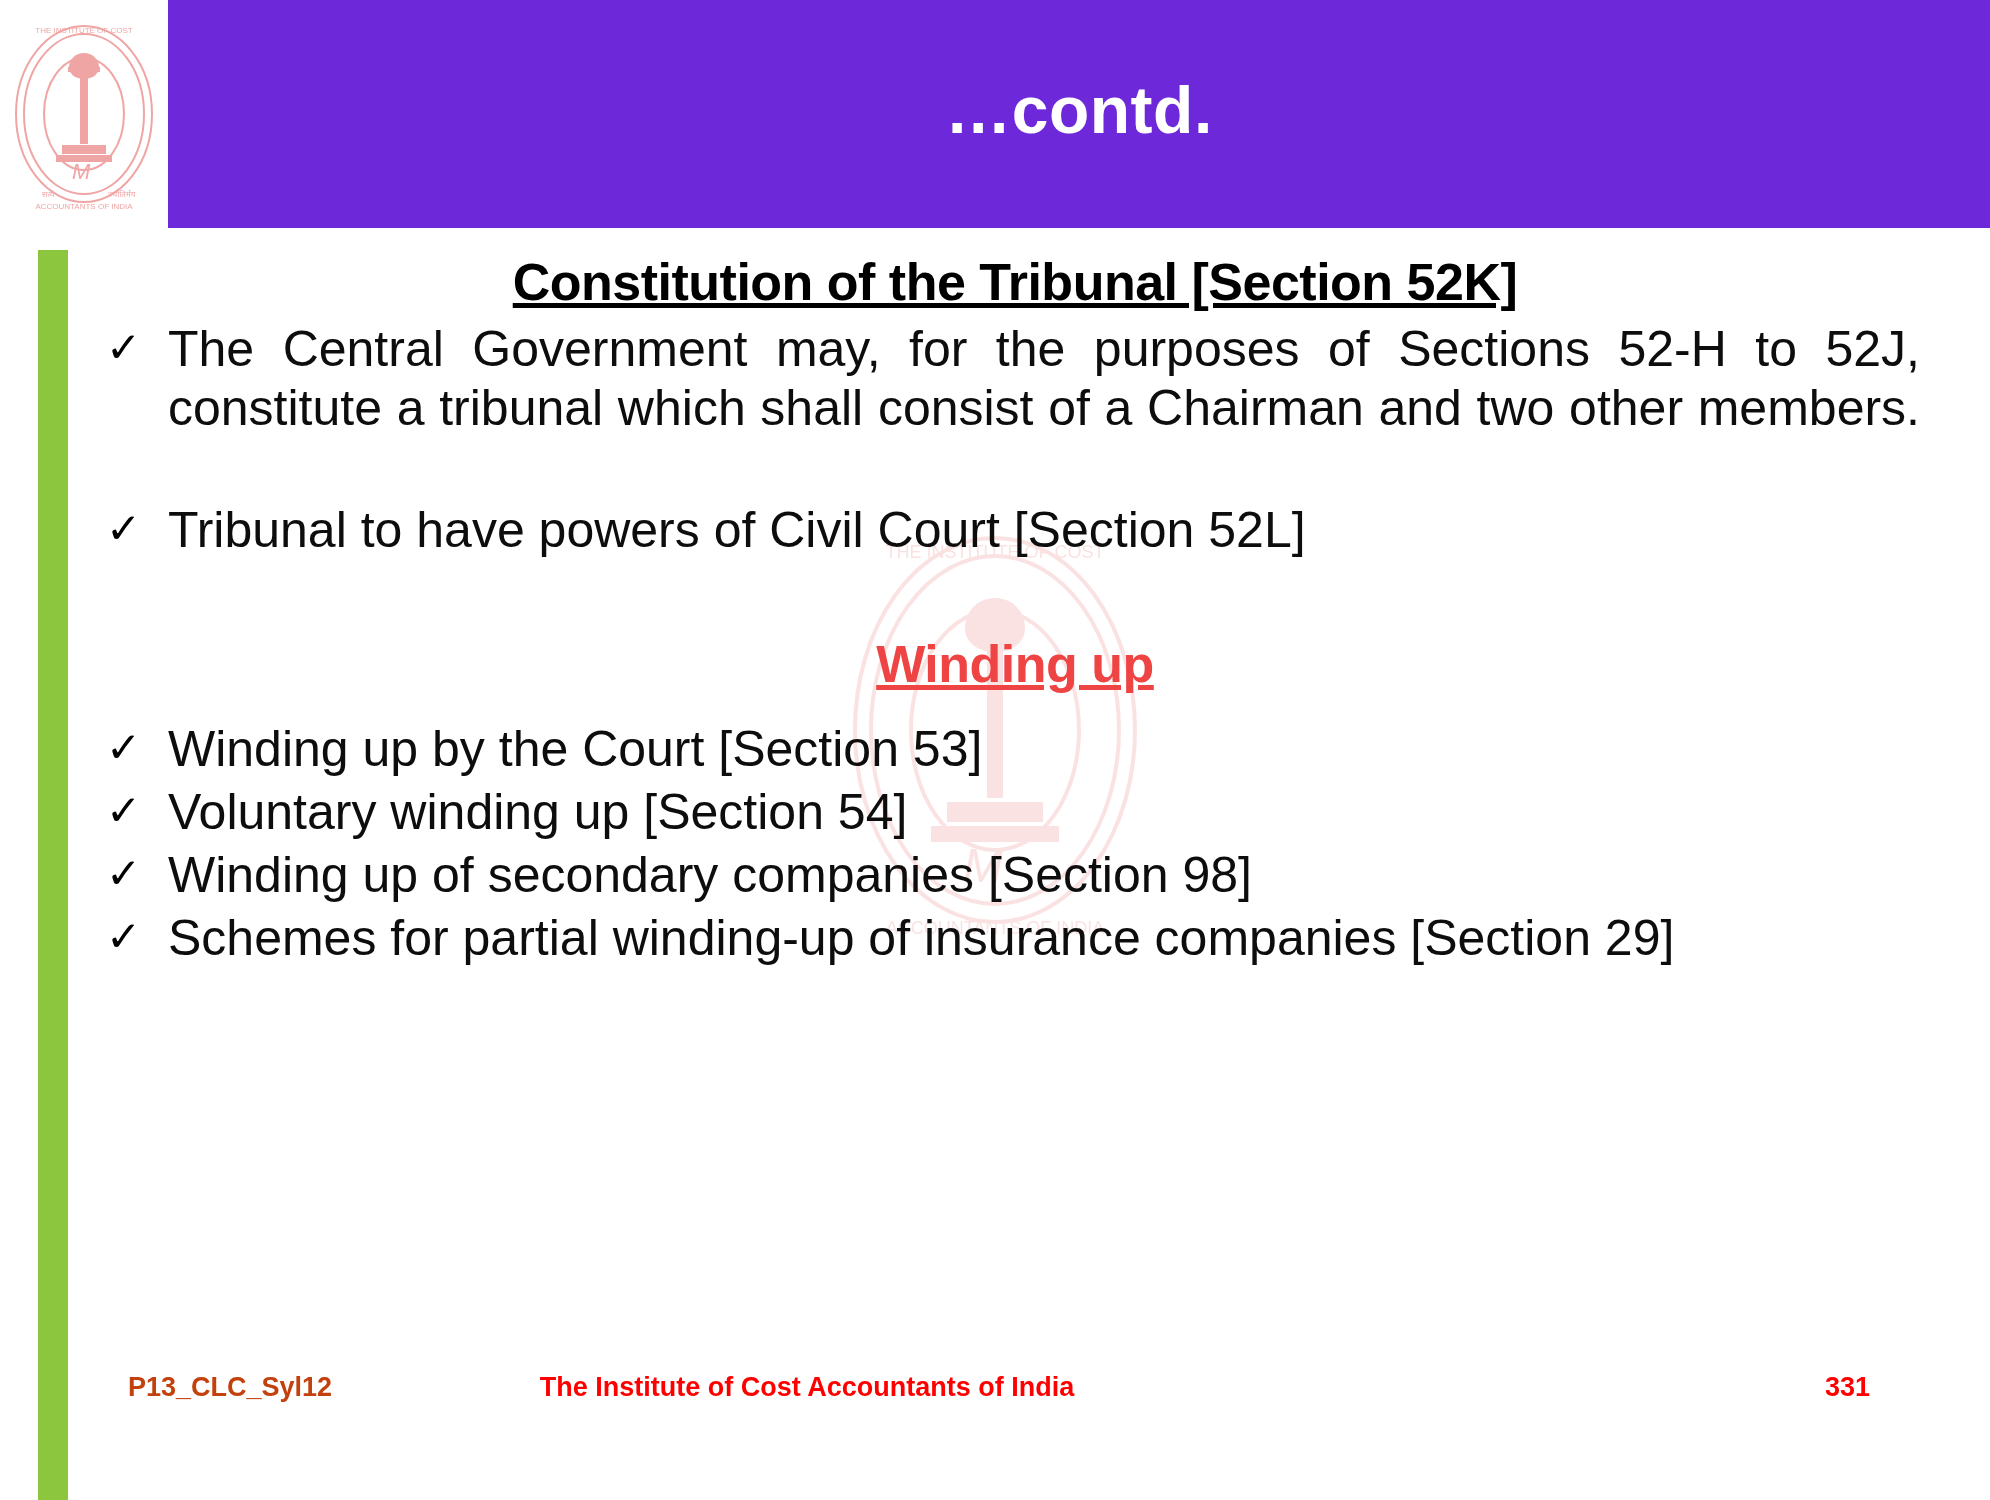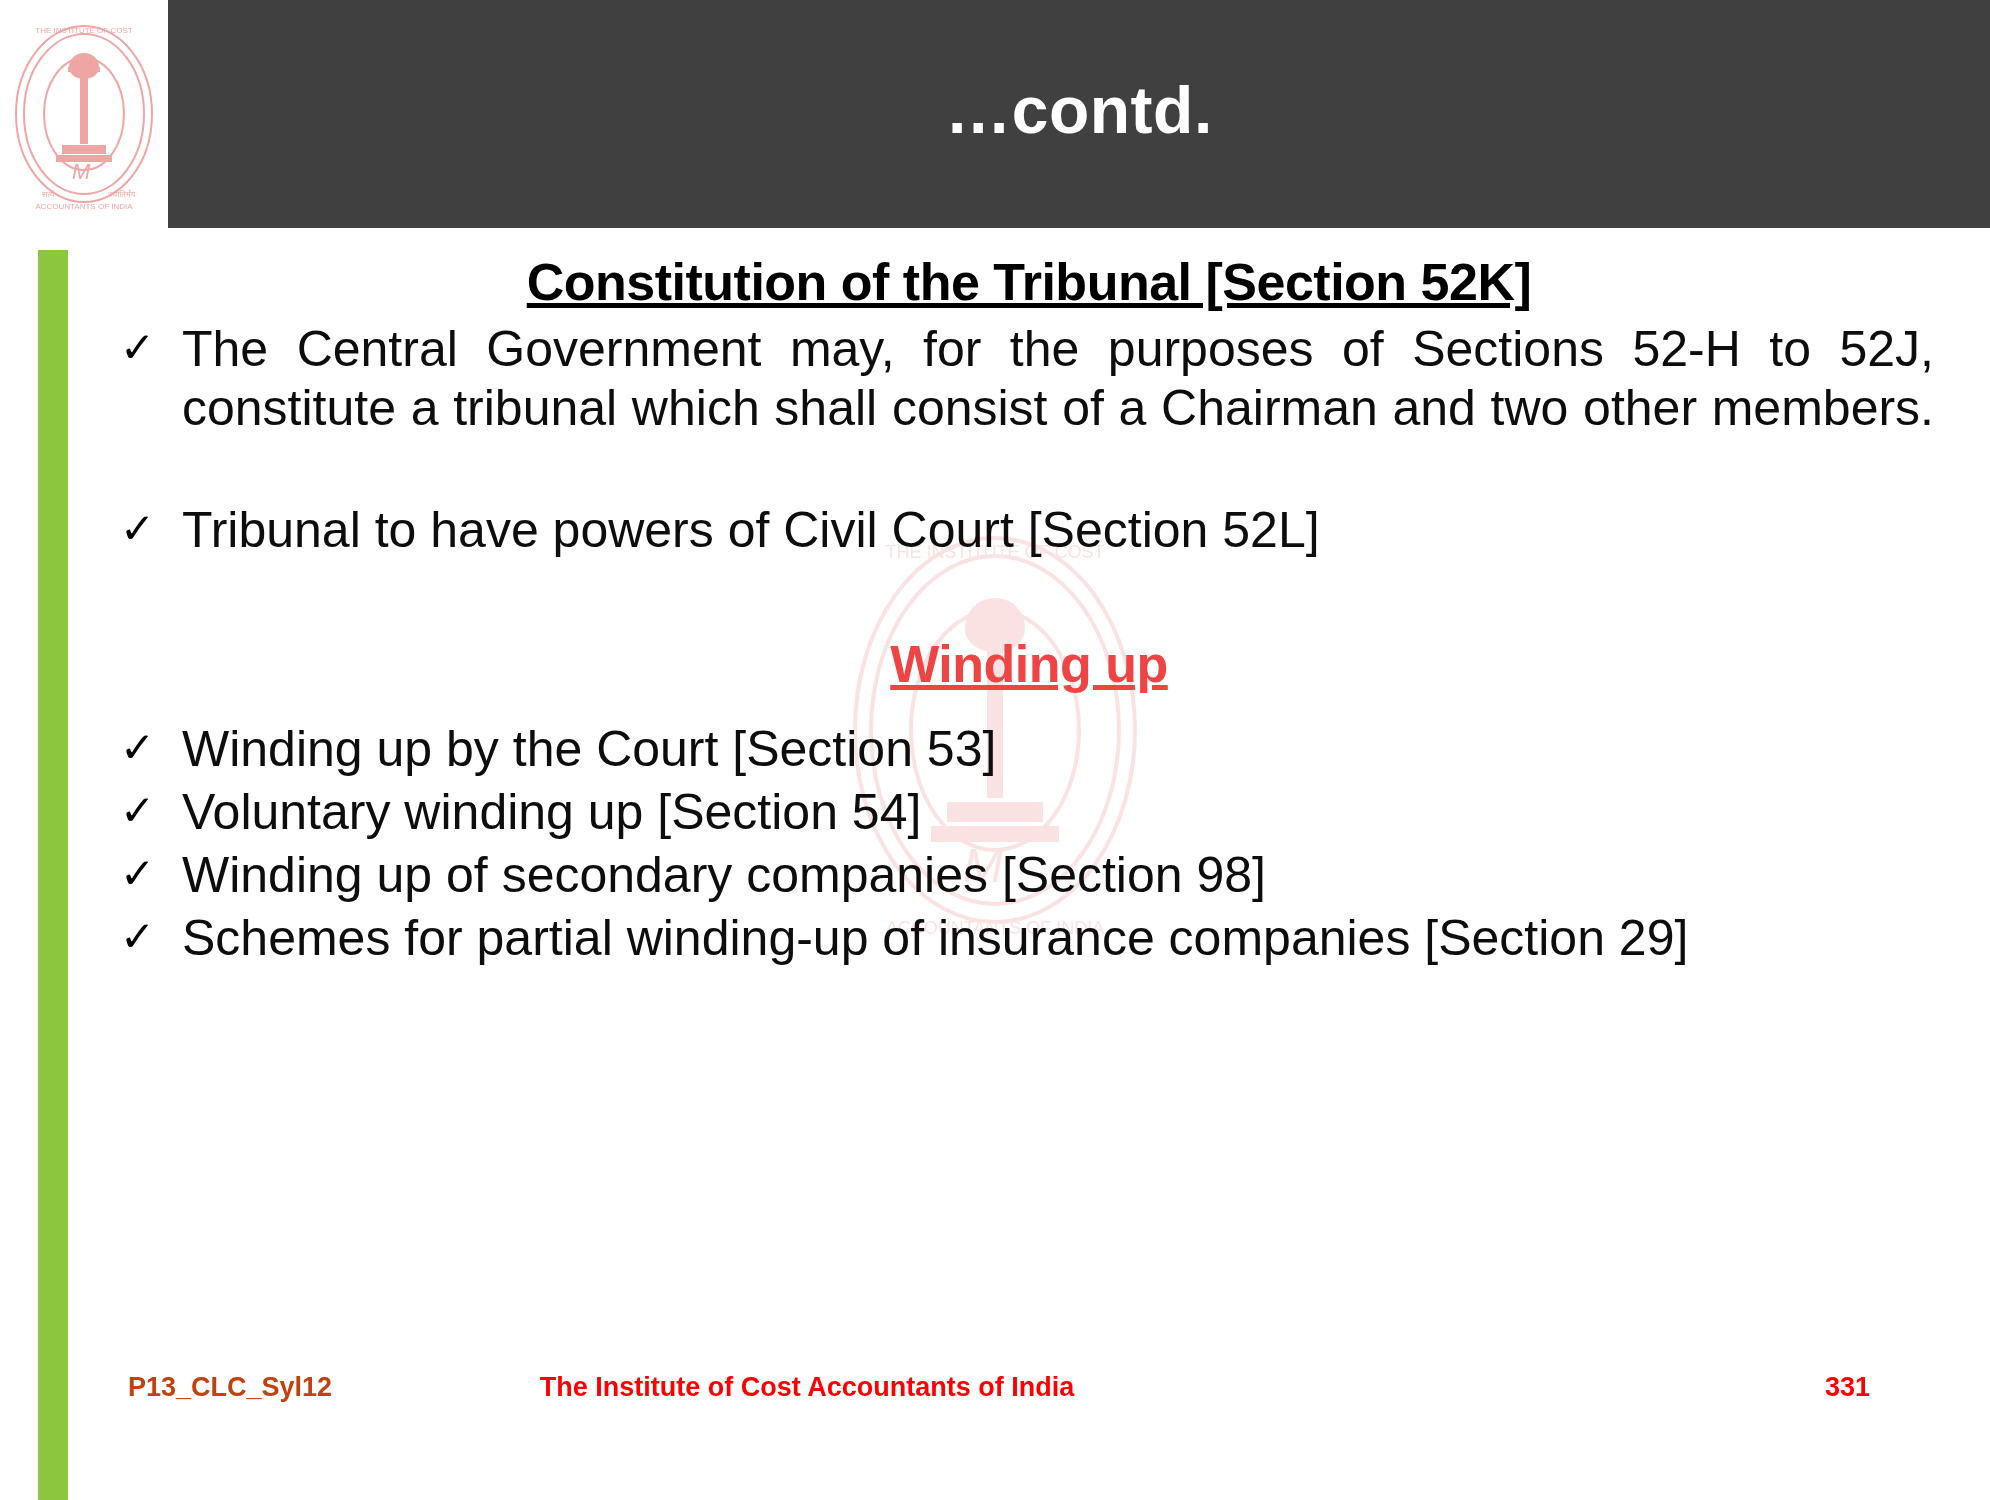--- a/index.html
+++ b/index.html
@@ -20,21 +20,21 @@
     background: #ffffff;
   }
 
   
   .header-bar {
     position: absolute;
     left: 168px;
     top: 0;
     width: 1822px;
     height: 228px;
-    background: #404040;
+    background: #6d28d9;
   }
   .header-title {
     position: absolute;
     left: 0;
     top: 72px;
     width: 1822px;
     text-align: center;
     color: #ffffff;
     font-size: 66px;
     font-weight: bold;
@@ -76,21 +76,20 @@
     opacity: 0.5;
     pointer-events: none;
   }
 
   
   .content {
     position: absolute;
     left: 100px;
     top: 252px;
     width: 1830px;
-    margin-left: 14px;
   }
   .section-heading {
     text-align: center;
     font-size: 52px;
     font-weight: bold;
     color: #000000;
     text-decoration: underline;
     margin: 0 0 8px 0;
     font-family: "Liberation Sans", sans-serif;
     letter-spacing: -0.5px;

